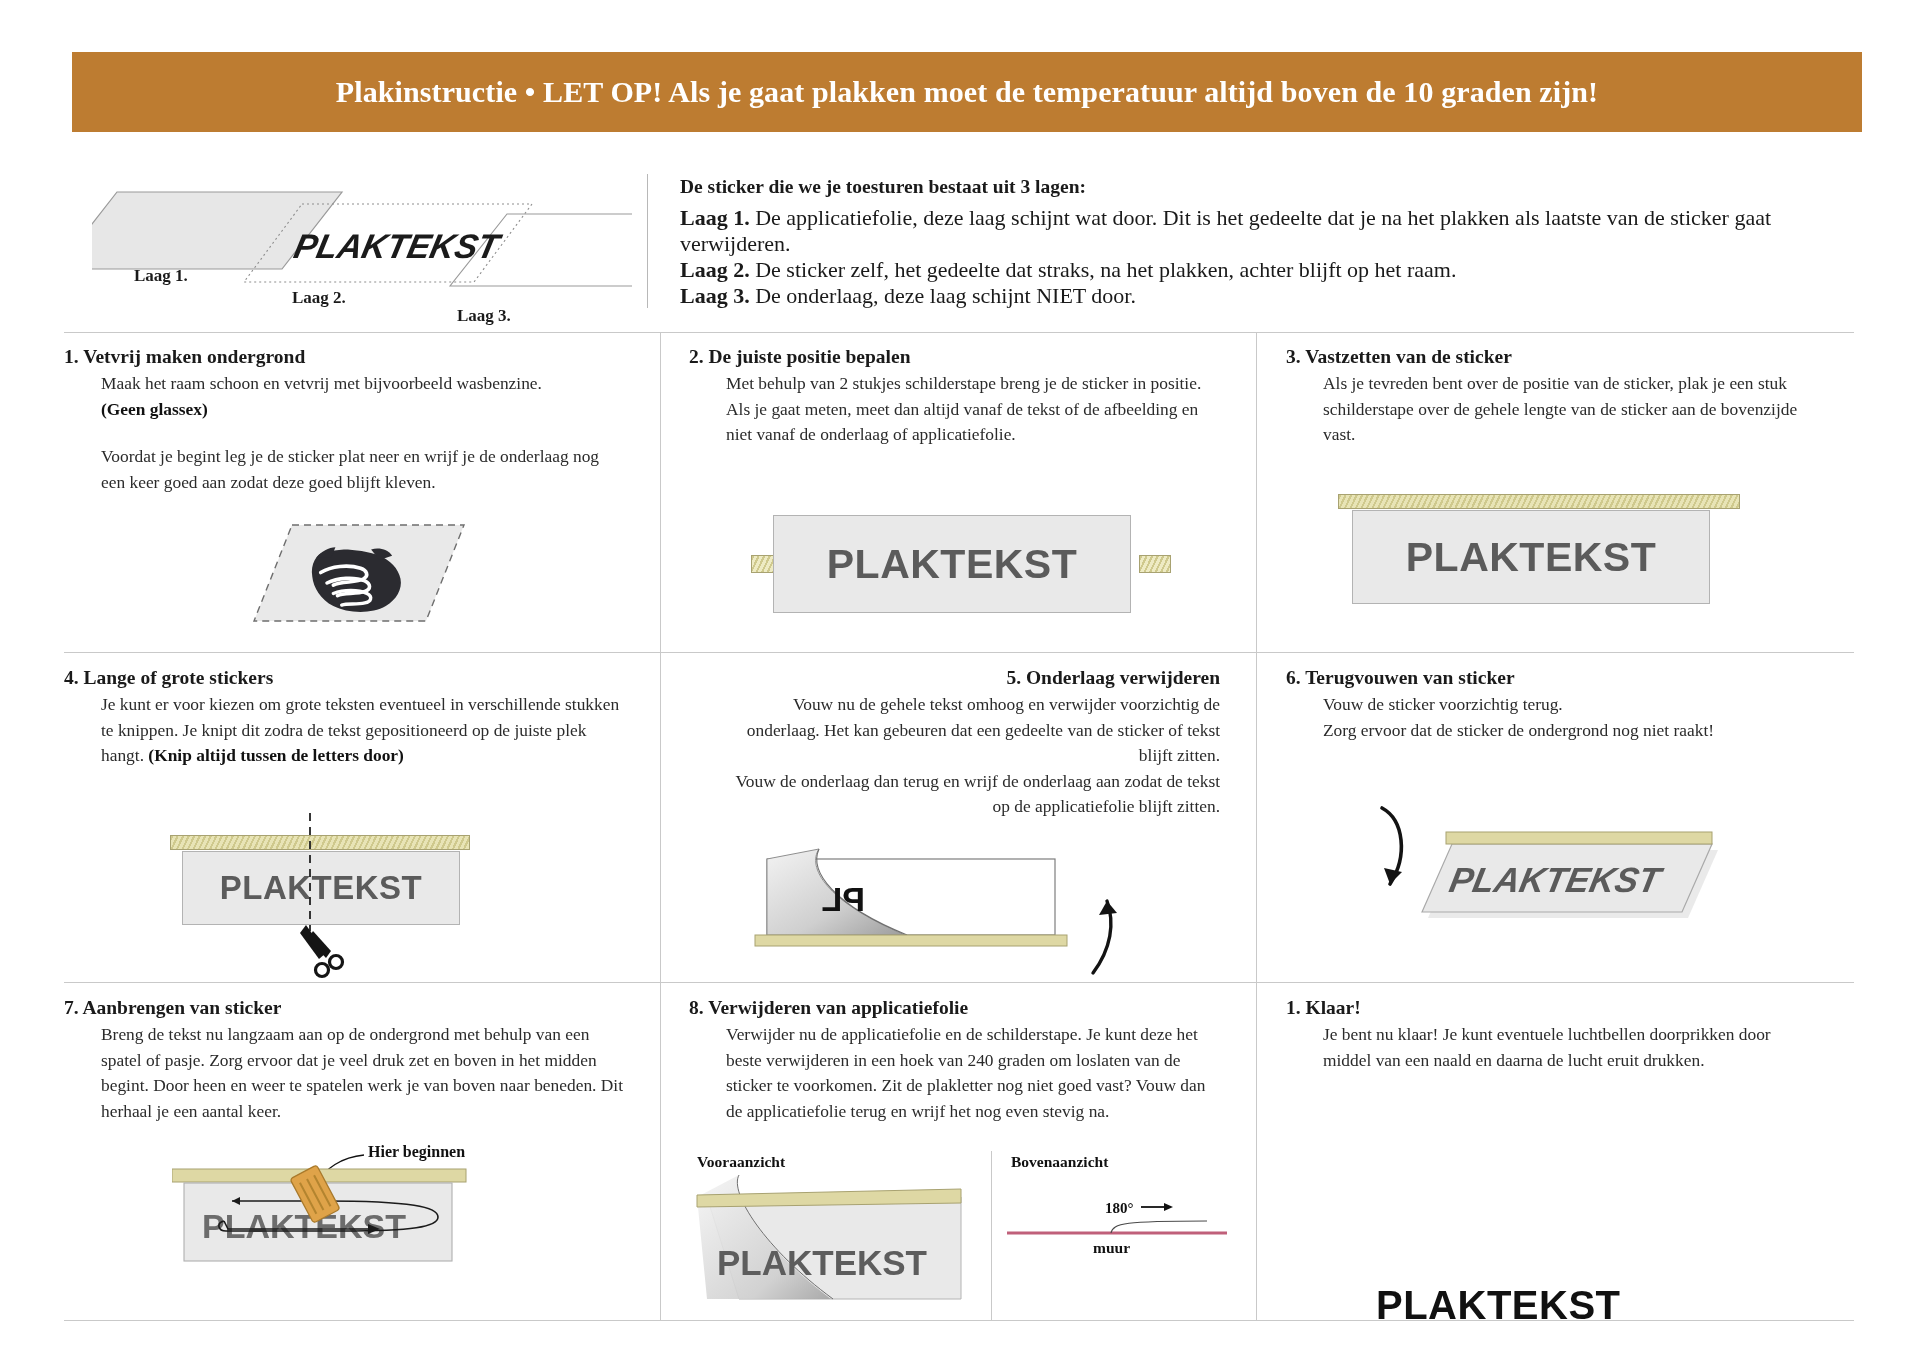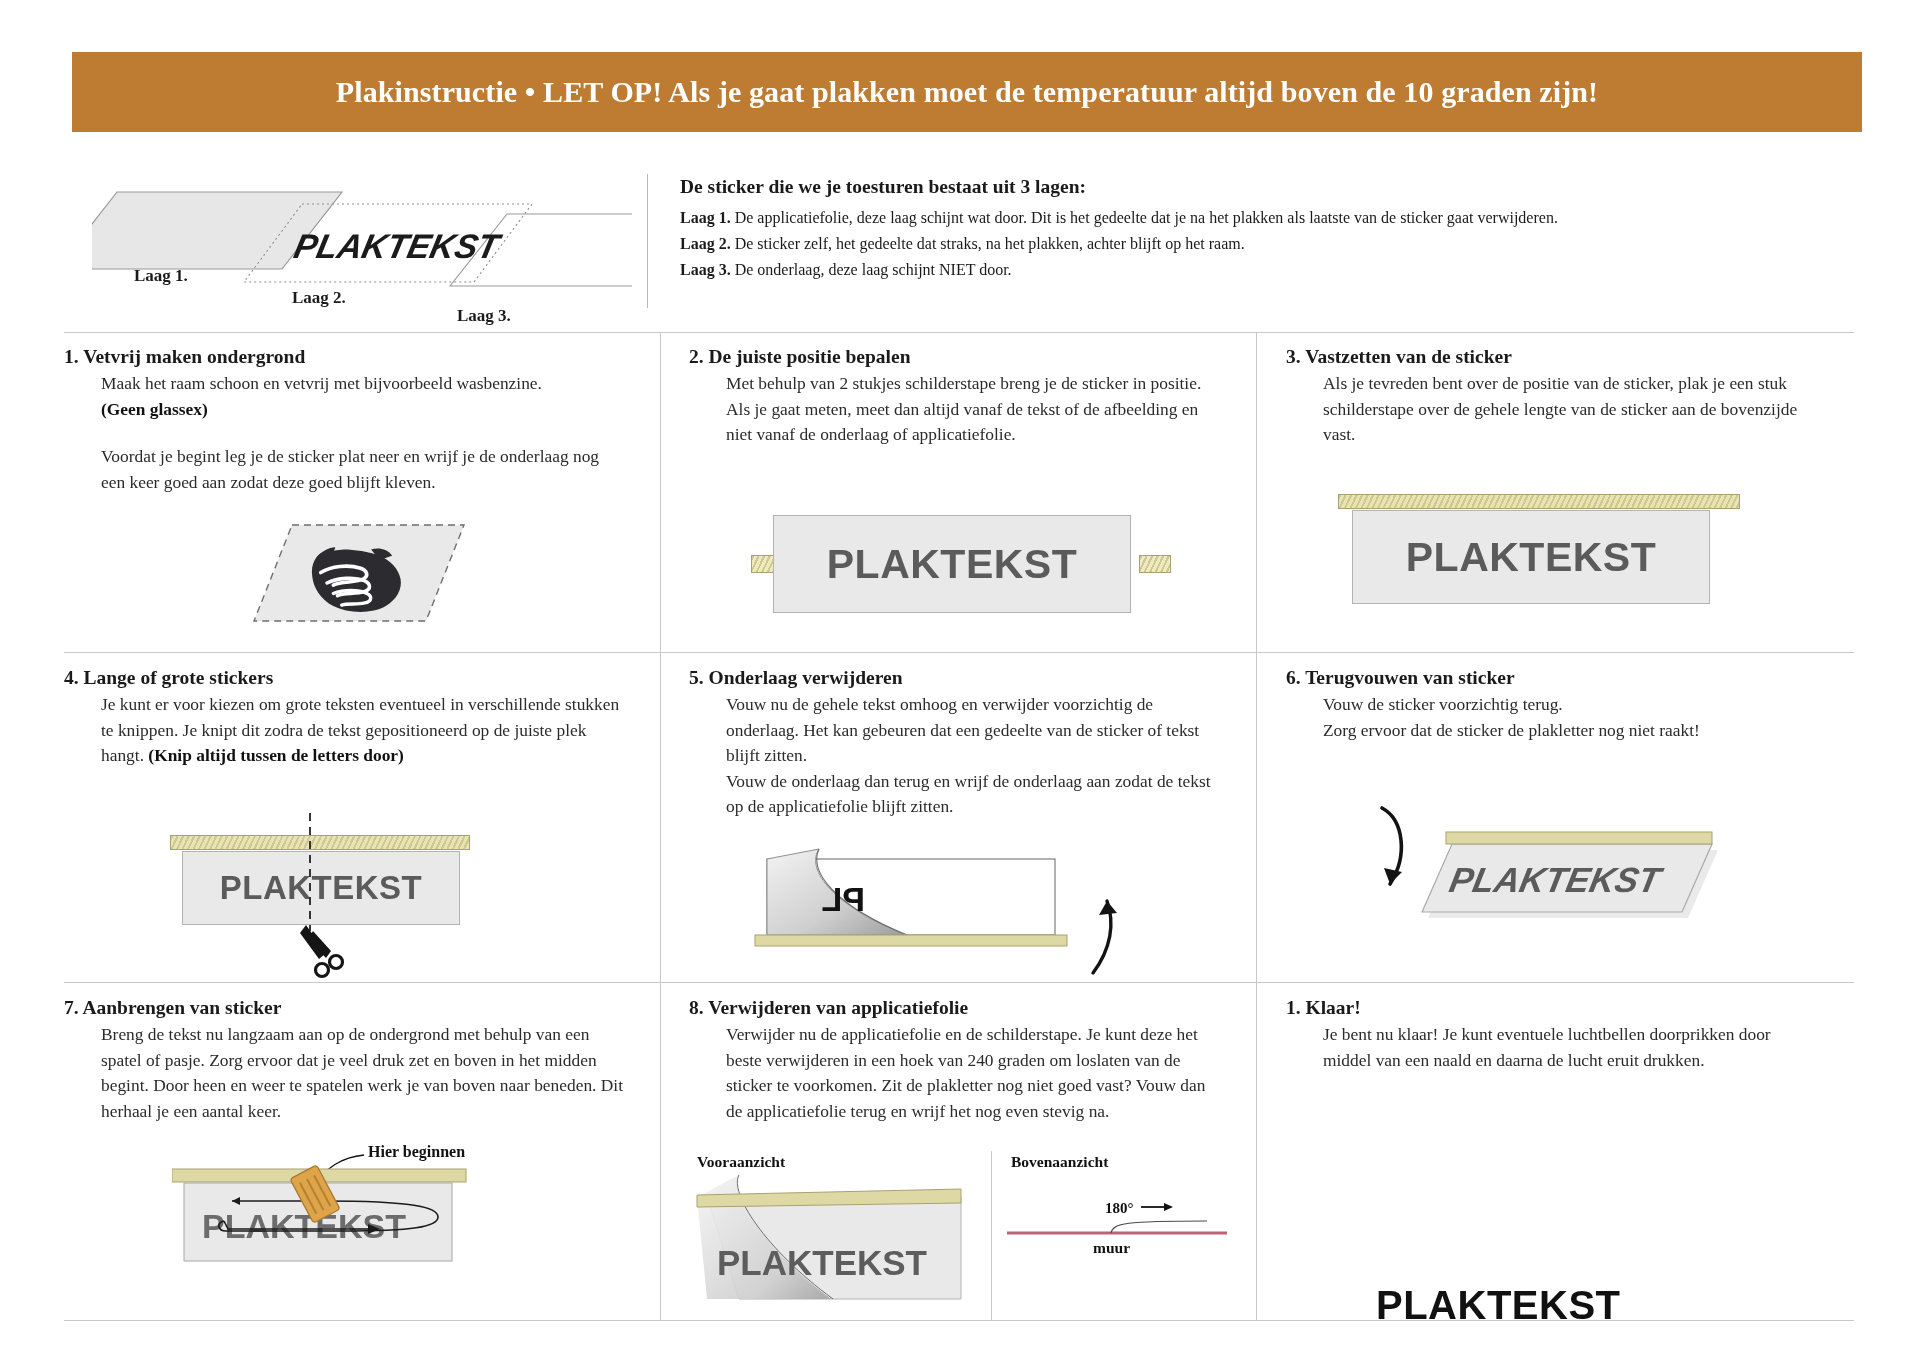--- a/index.html
+++ b/index.html
@@ -50,21 +50,21 @@
   }
   .intro-right {
     flex: 1;
     padding-left: 32px;
     padding-top: 10px;
   }
   .intro-head {
     font-size: 19.5px; font-weight: bold; margin-bottom: 7px;
   }
   .intro-line {
-    font-size: 16px; line-height: 26px;
+    font-size: 22px; line-height: 26px;
   }
   .intro-line b { font-weight: bold; }
 
   
   .layer-diagram { position: absolute; left: 20px; top: 8px; width: 540px; height: 130px; }
   .layer-labels { position: absolute; left: 20px; top: 0; width: 540px; height: 130px; }
   .lbl {
     position: absolute; font-size: 17px; font-weight: bold;
   }
 
@@ -222,21 +222,21 @@
           <g>
             <path d="M136 112 L156 140 L149 146 L130 120 Z" fill="#151515"></path>
             <path d="M143 118 L161 138 L156 145 L138 126 Z" fill="#151515"></path>
             <circle cx="152" cy="157" r="6.5" fill="none" stroke="#151515" stroke-width="3.2"></circle>
             <circle cx="166" cy="149" r="6.5" fill="none" stroke="#151515" stroke-width="3.2"></circle>
           </g>
         </svg>
       </div>
     </div>
 
-    <div class="cell cell-pad" style="left:625px; top:321px; width:567px; height:329px;">
+    <div class="cell cell-pad" style="left:625px; top:321px; width:567px; height:329px;text-align:right;">
       <div class="step-title">5. Onderlaag verwijderen</div>
       <div class="step-body">
         <span>Vouw nu de gehele tekst omhoog en verwijder voorzichtig de onderlaag. Het kan gebeuren dat een gedeelte van de sticker of tekst blijft zitten.</span><br>
         <span>Vouw de onderlaag dan terug en wrijf de onderlaag aan zodat de tekst op de applicatiefolie blijft zitten.</span>
       </div>
       <svg class="figure" style="left:48px; top:192px; width:420px; height:140px;" viewBox="0 0 420 140">
 
         <rect x="30" y="14" width="288" height="76" fill="#ffffff" stroke="#7d7d7d" stroke-width="1.2"></rect>
 
         <defs>
@@ -257,21 +257,21 @@
           <path d="M356 128 C374 104 378 78 370 56" fill="none" stroke="#131313" stroke-width="3.4" stroke-linecap="round"></path>
           <path d="M370 56 L362 70 L380 68 Z" fill="#131313"></path>
         </g>
       </svg>
     </div>
 
     <div class="cell cell-pad" style="left:1222px; top:321px; width:568px; height:329px;">
       <div class="step-title">6. Terugvouwen van sticker</div>
       <div class="step-body">
         <span>Vouw de sticker voorzichtig terug.</span><br>
-        <span>Zorg ervoor dat de sticker de plakletter nog niet raakt!</span>
+        <span>Zorg ervoor dat de sticker de ondergrond nog niet raakt!</span>
       </div>
       <svg class="figure" style="left:52px; top:145px; width:430px; height:170px;" viewBox="0 0 430 170">
         <g>
           <path d="M44 10 C66 22 70 58 52 86" fill="none" stroke="#131313" stroke-width="3.6" stroke-linecap="round"></path>
           <path d="M52 86 L46 70 L64 74 Z" fill="#131313"></path>
         </g>
 
         <polygon points="90,120 120,52 380,52 350,120" fill="#d8d8d8" opacity="0.55"></polygon>
         <polygon points="84,114 114,46 374,46 344,114" fill="#e9e9e9" stroke="#a9a9a9" stroke-width="1.2"></polygon>
         <rect x="108" y="34" width="266" height="12" fill="#ded8a4" stroke="#a8a271" stroke-width="1"></rect>

